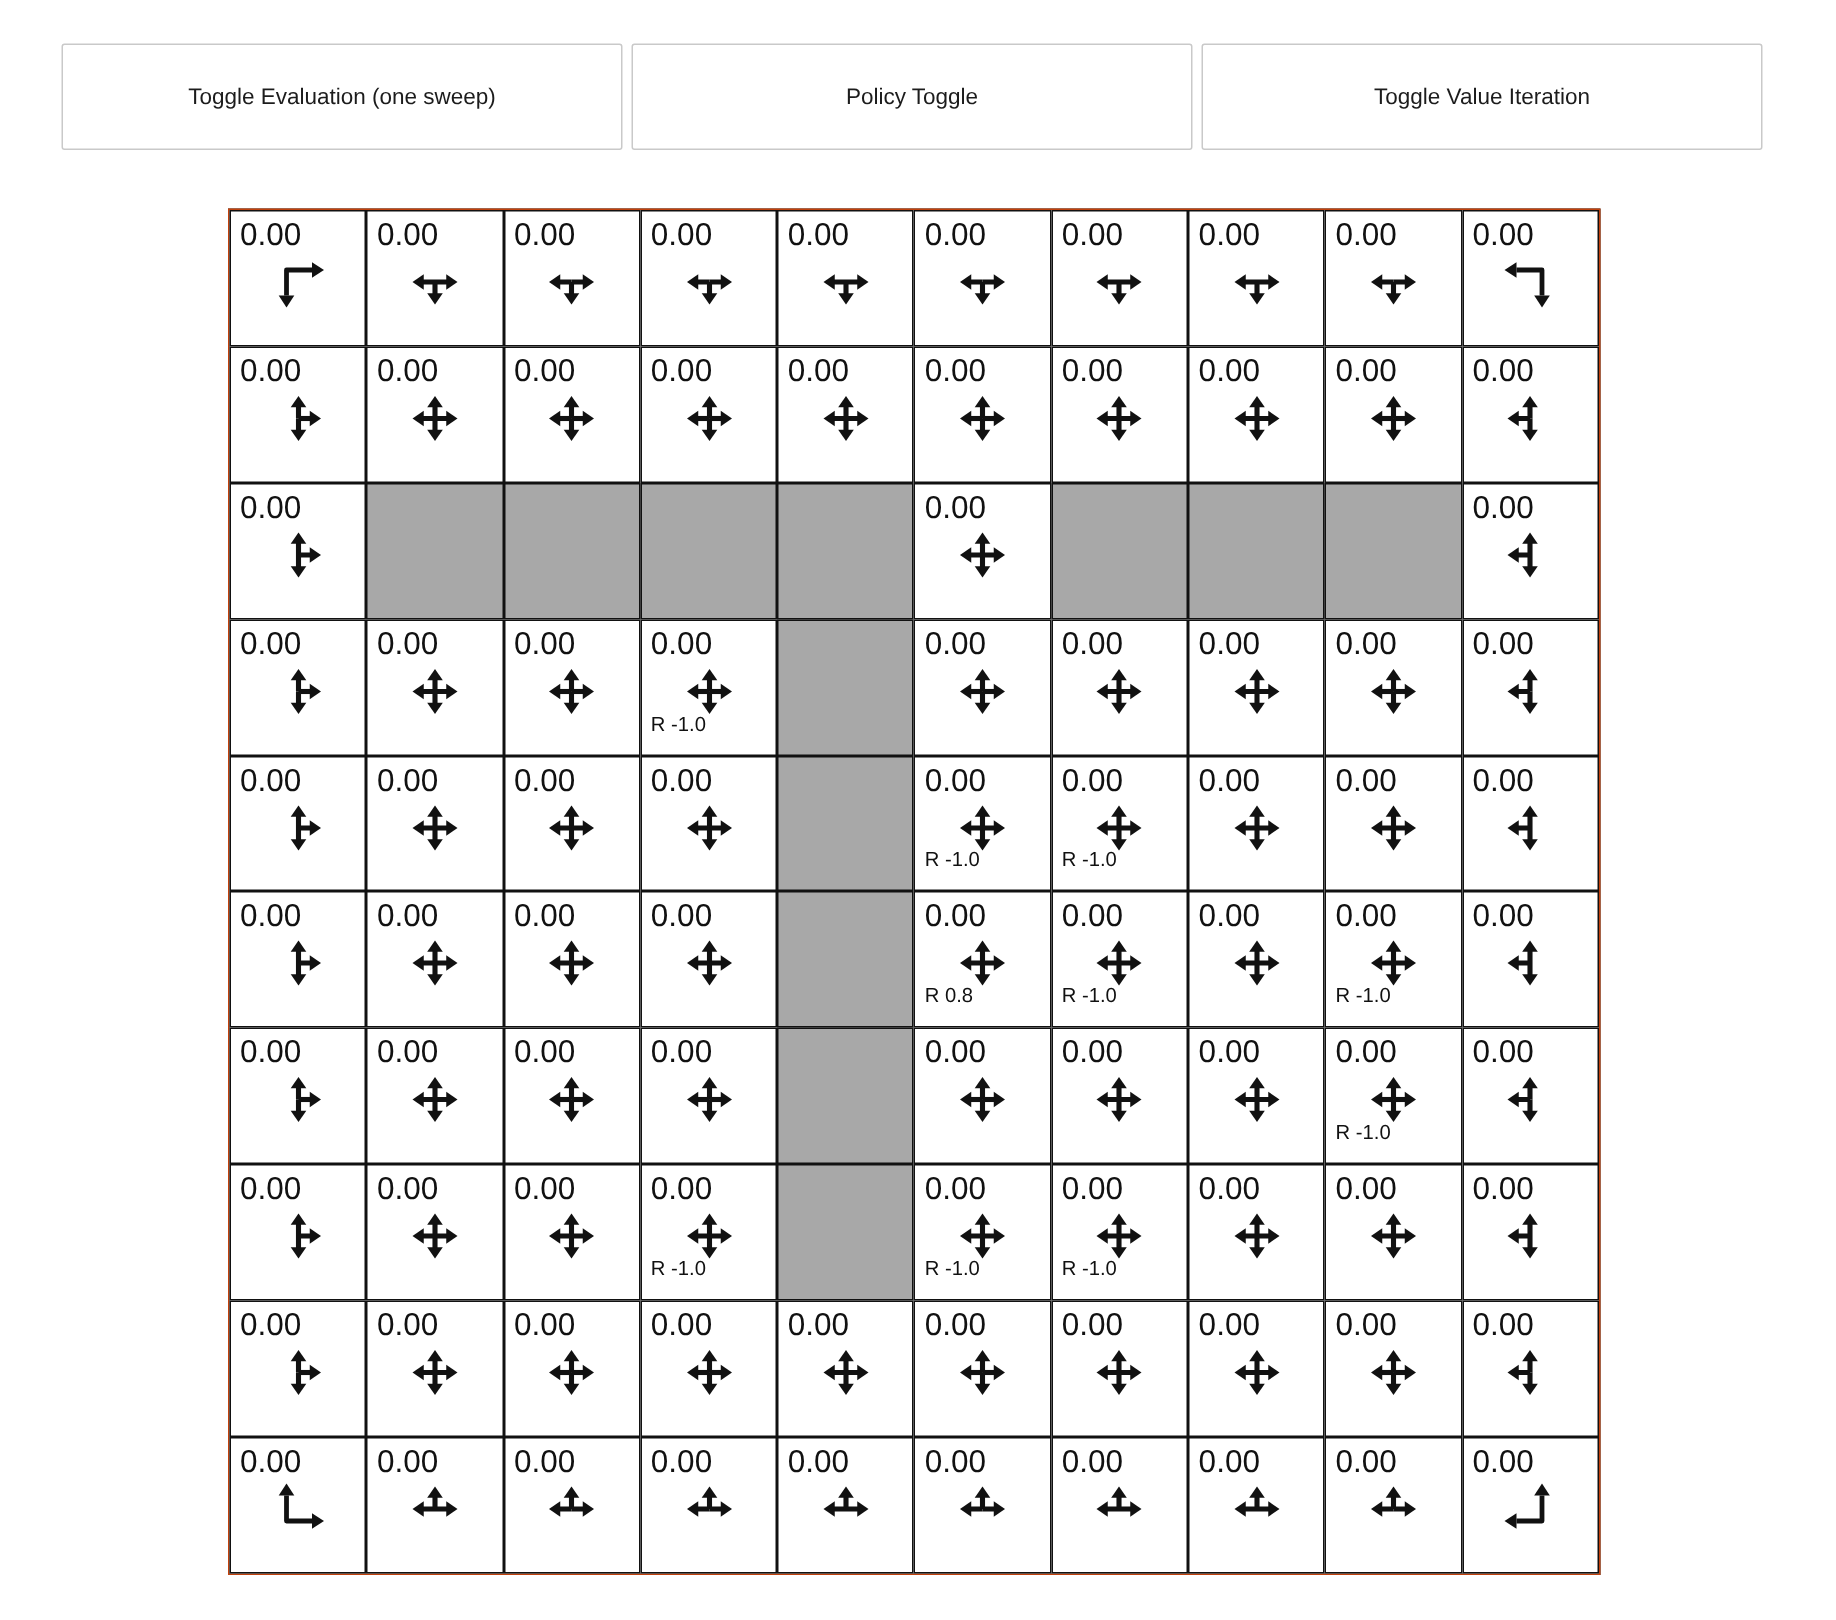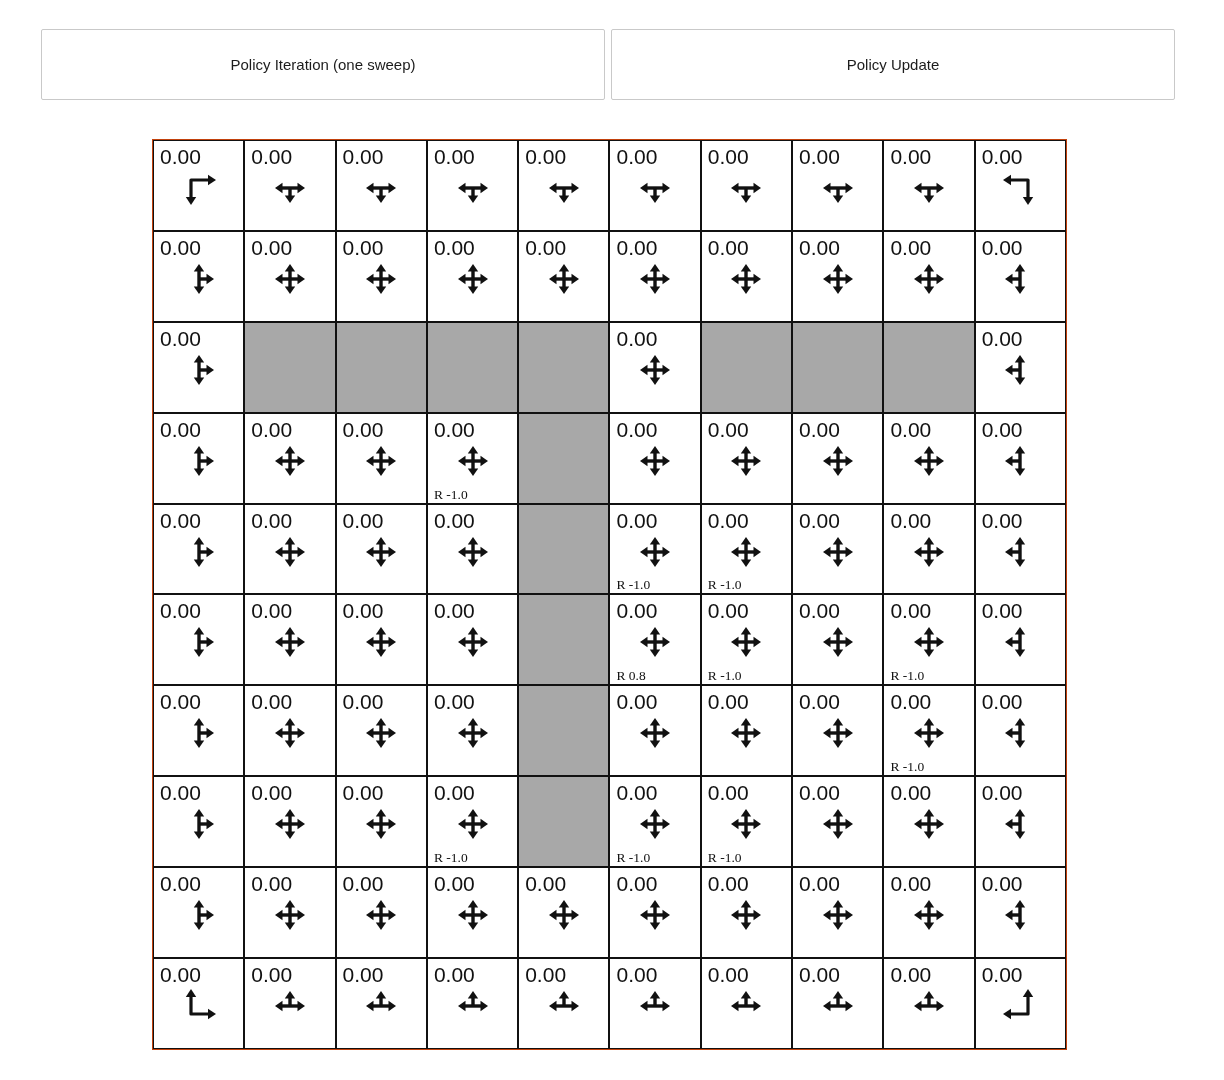--- a/index.html
+++ b/index.html
@@ -30,33 +30,34 @@
   .cell {
     position:relative; background:#ffffff;
     border:1px solid #111; box-sizing:border-box;
   }
   .cell.wall { background:#a8a8a8; }
   .value {
     position:absolute; top:3px; left:6px;
     font-size:21px; line-height:25px; color:#111; white-space:nowrap;
   }
   .reward {
-    position:absolute; bottom:0; left:6px;
-    font-size:13.5px; color:#111; white-space:nowrap;font-family:Liberation Serif, serif;
+    position:absolute; bottom:13px; left:6px;
+    font-size:13.5px; color:#111; white-space:nowrap;
   }
   .glyph {
     position:absolute; left:50%; top:26px; transform:translateX(-50%);
   }
 </style>
 </head>
 <body>
 
 <div class="toolbar">
-    <button class="btn">Policy Iteration (one sweep)</button>
-    <button class="btn">Policy Update</button>
+    <button class="btn">Toggle Evaluation (one sweep)</button>
+    <button class="btn">Policy Toggle</button>
+    <button class="btn">Toggle Value Iteration</button>
   </div>
 <div class="grid">
     <div class="cell">
       <div class="value">0.00</div>
       <svg width="42" height="42" class="glyph">
         <polyline points="13,30 13,13 30,13" fill="none" stroke="#111111" stroke-width="3.2" stroke-linejoin="round"></polyline>
         <polygon points="13,38 7.8,30 18.2,30" fill="#111111"></polygon>
         <polygon points="38,13 30,18.2 30,7.8" fill="#111111"></polygon>
       </svg>
     </div>

